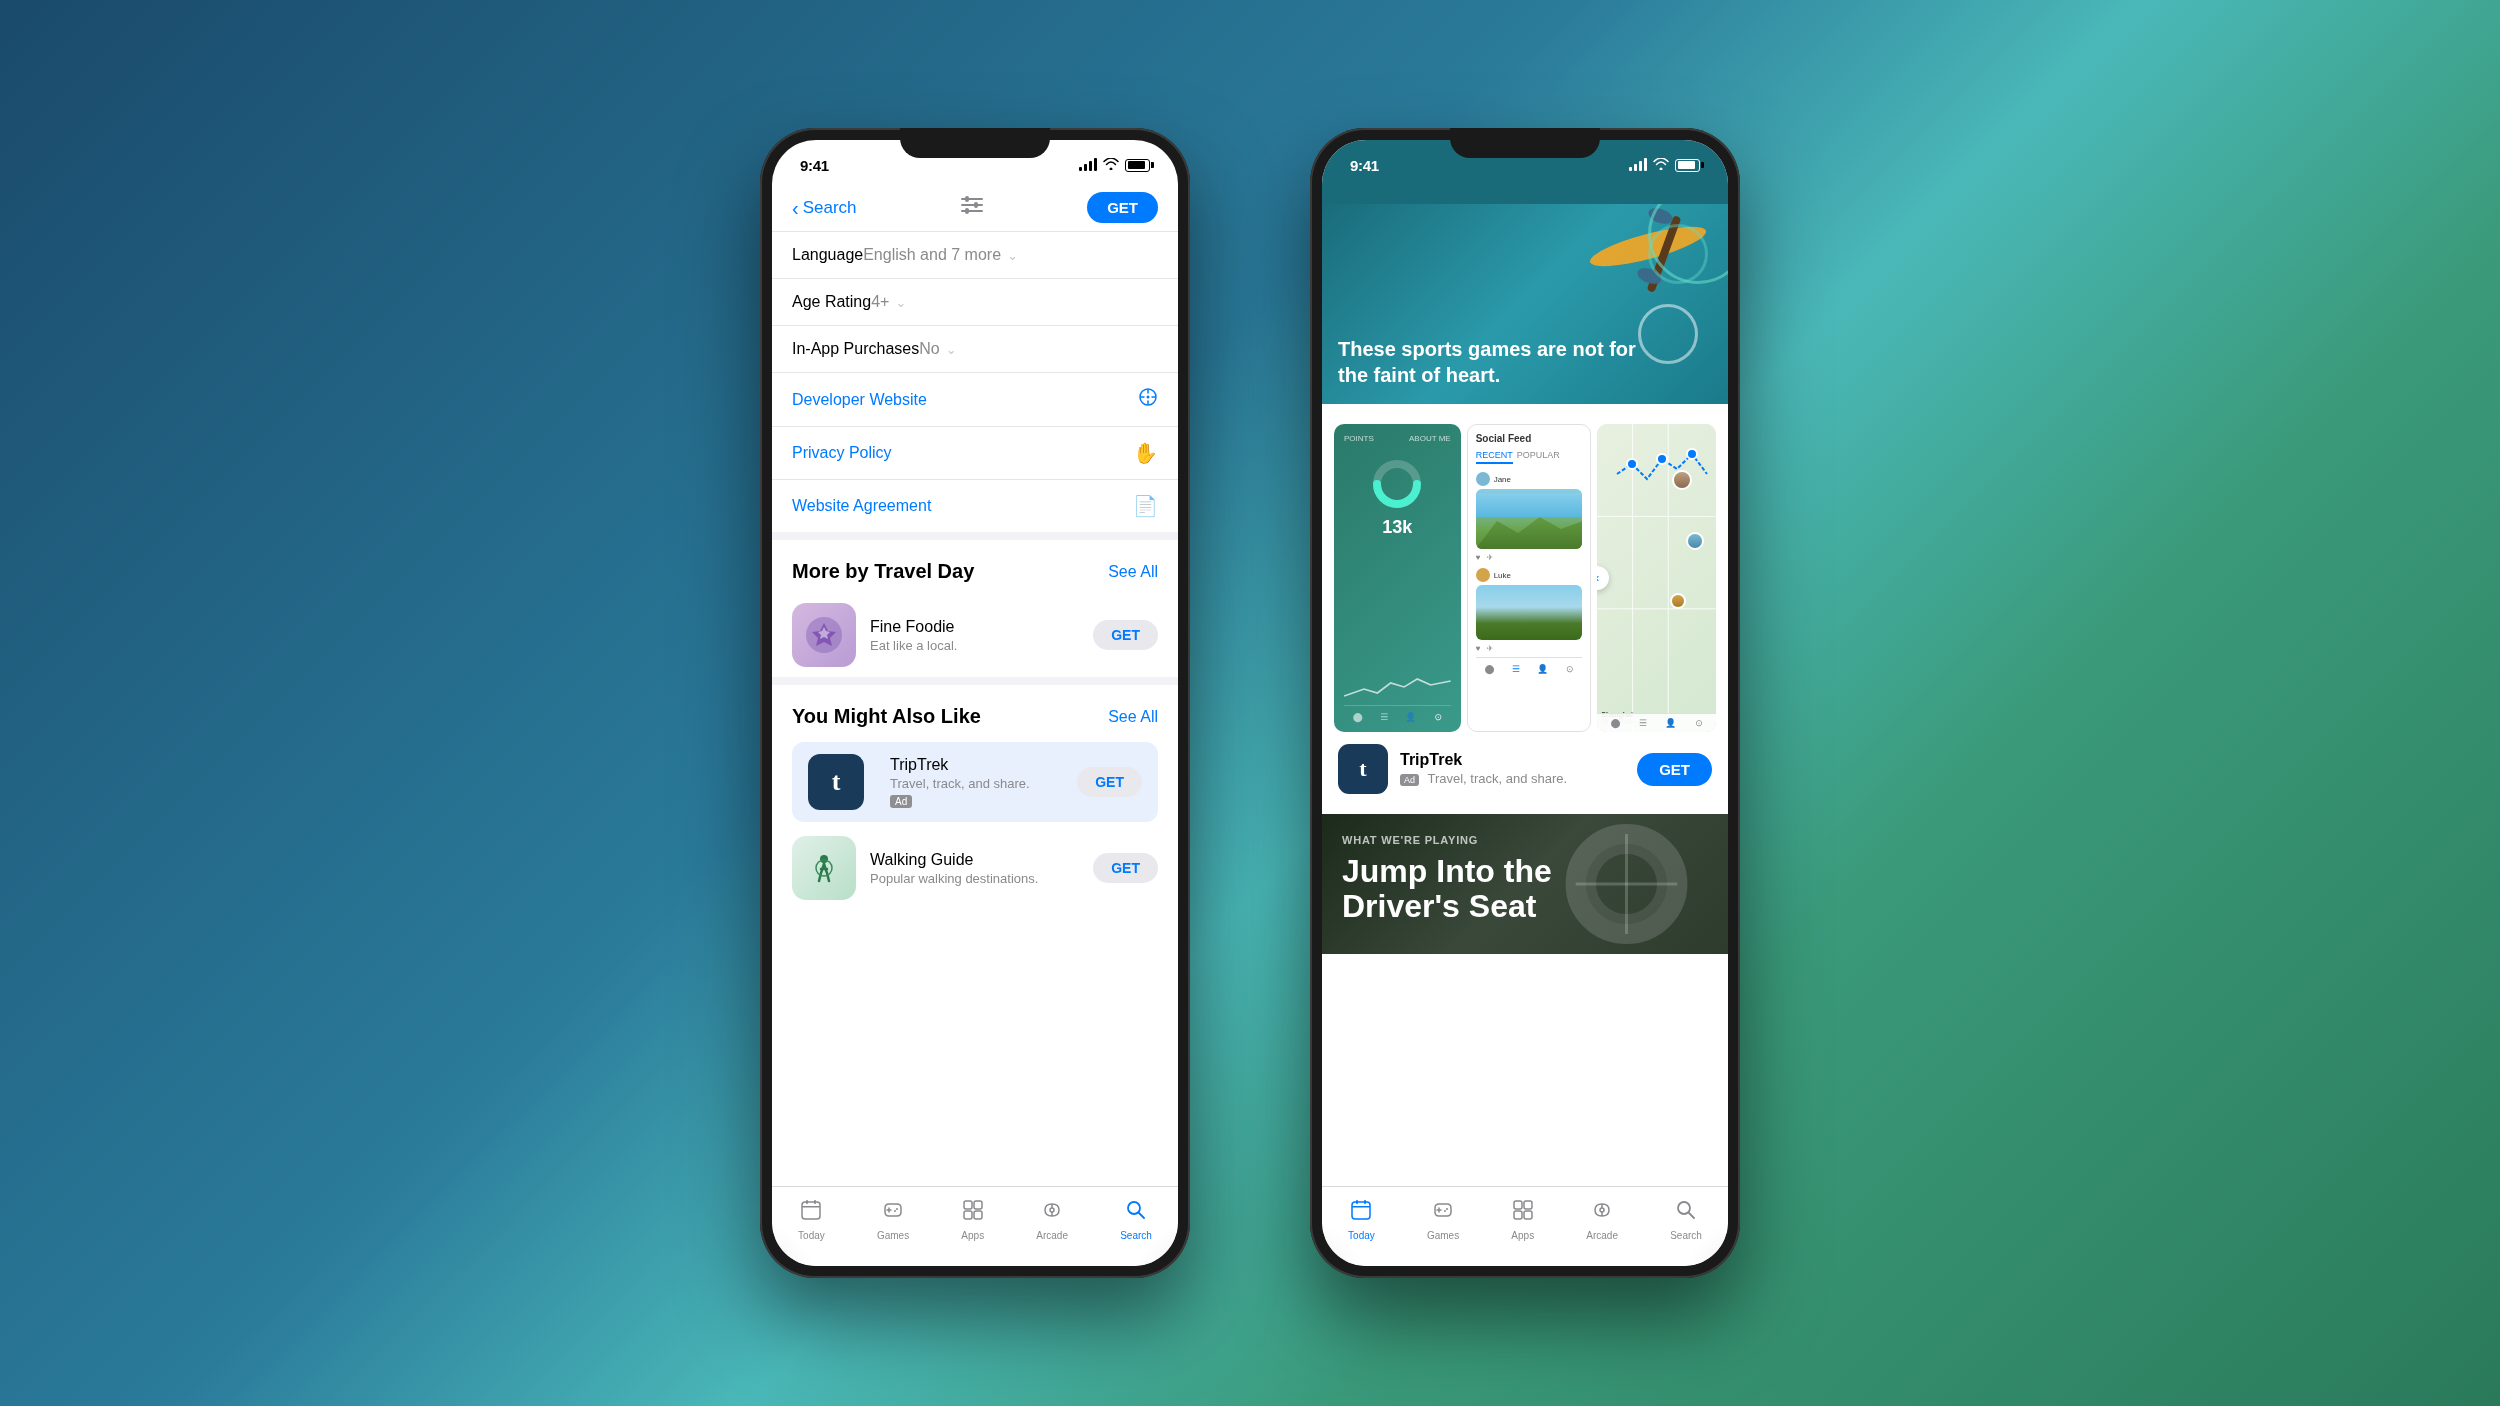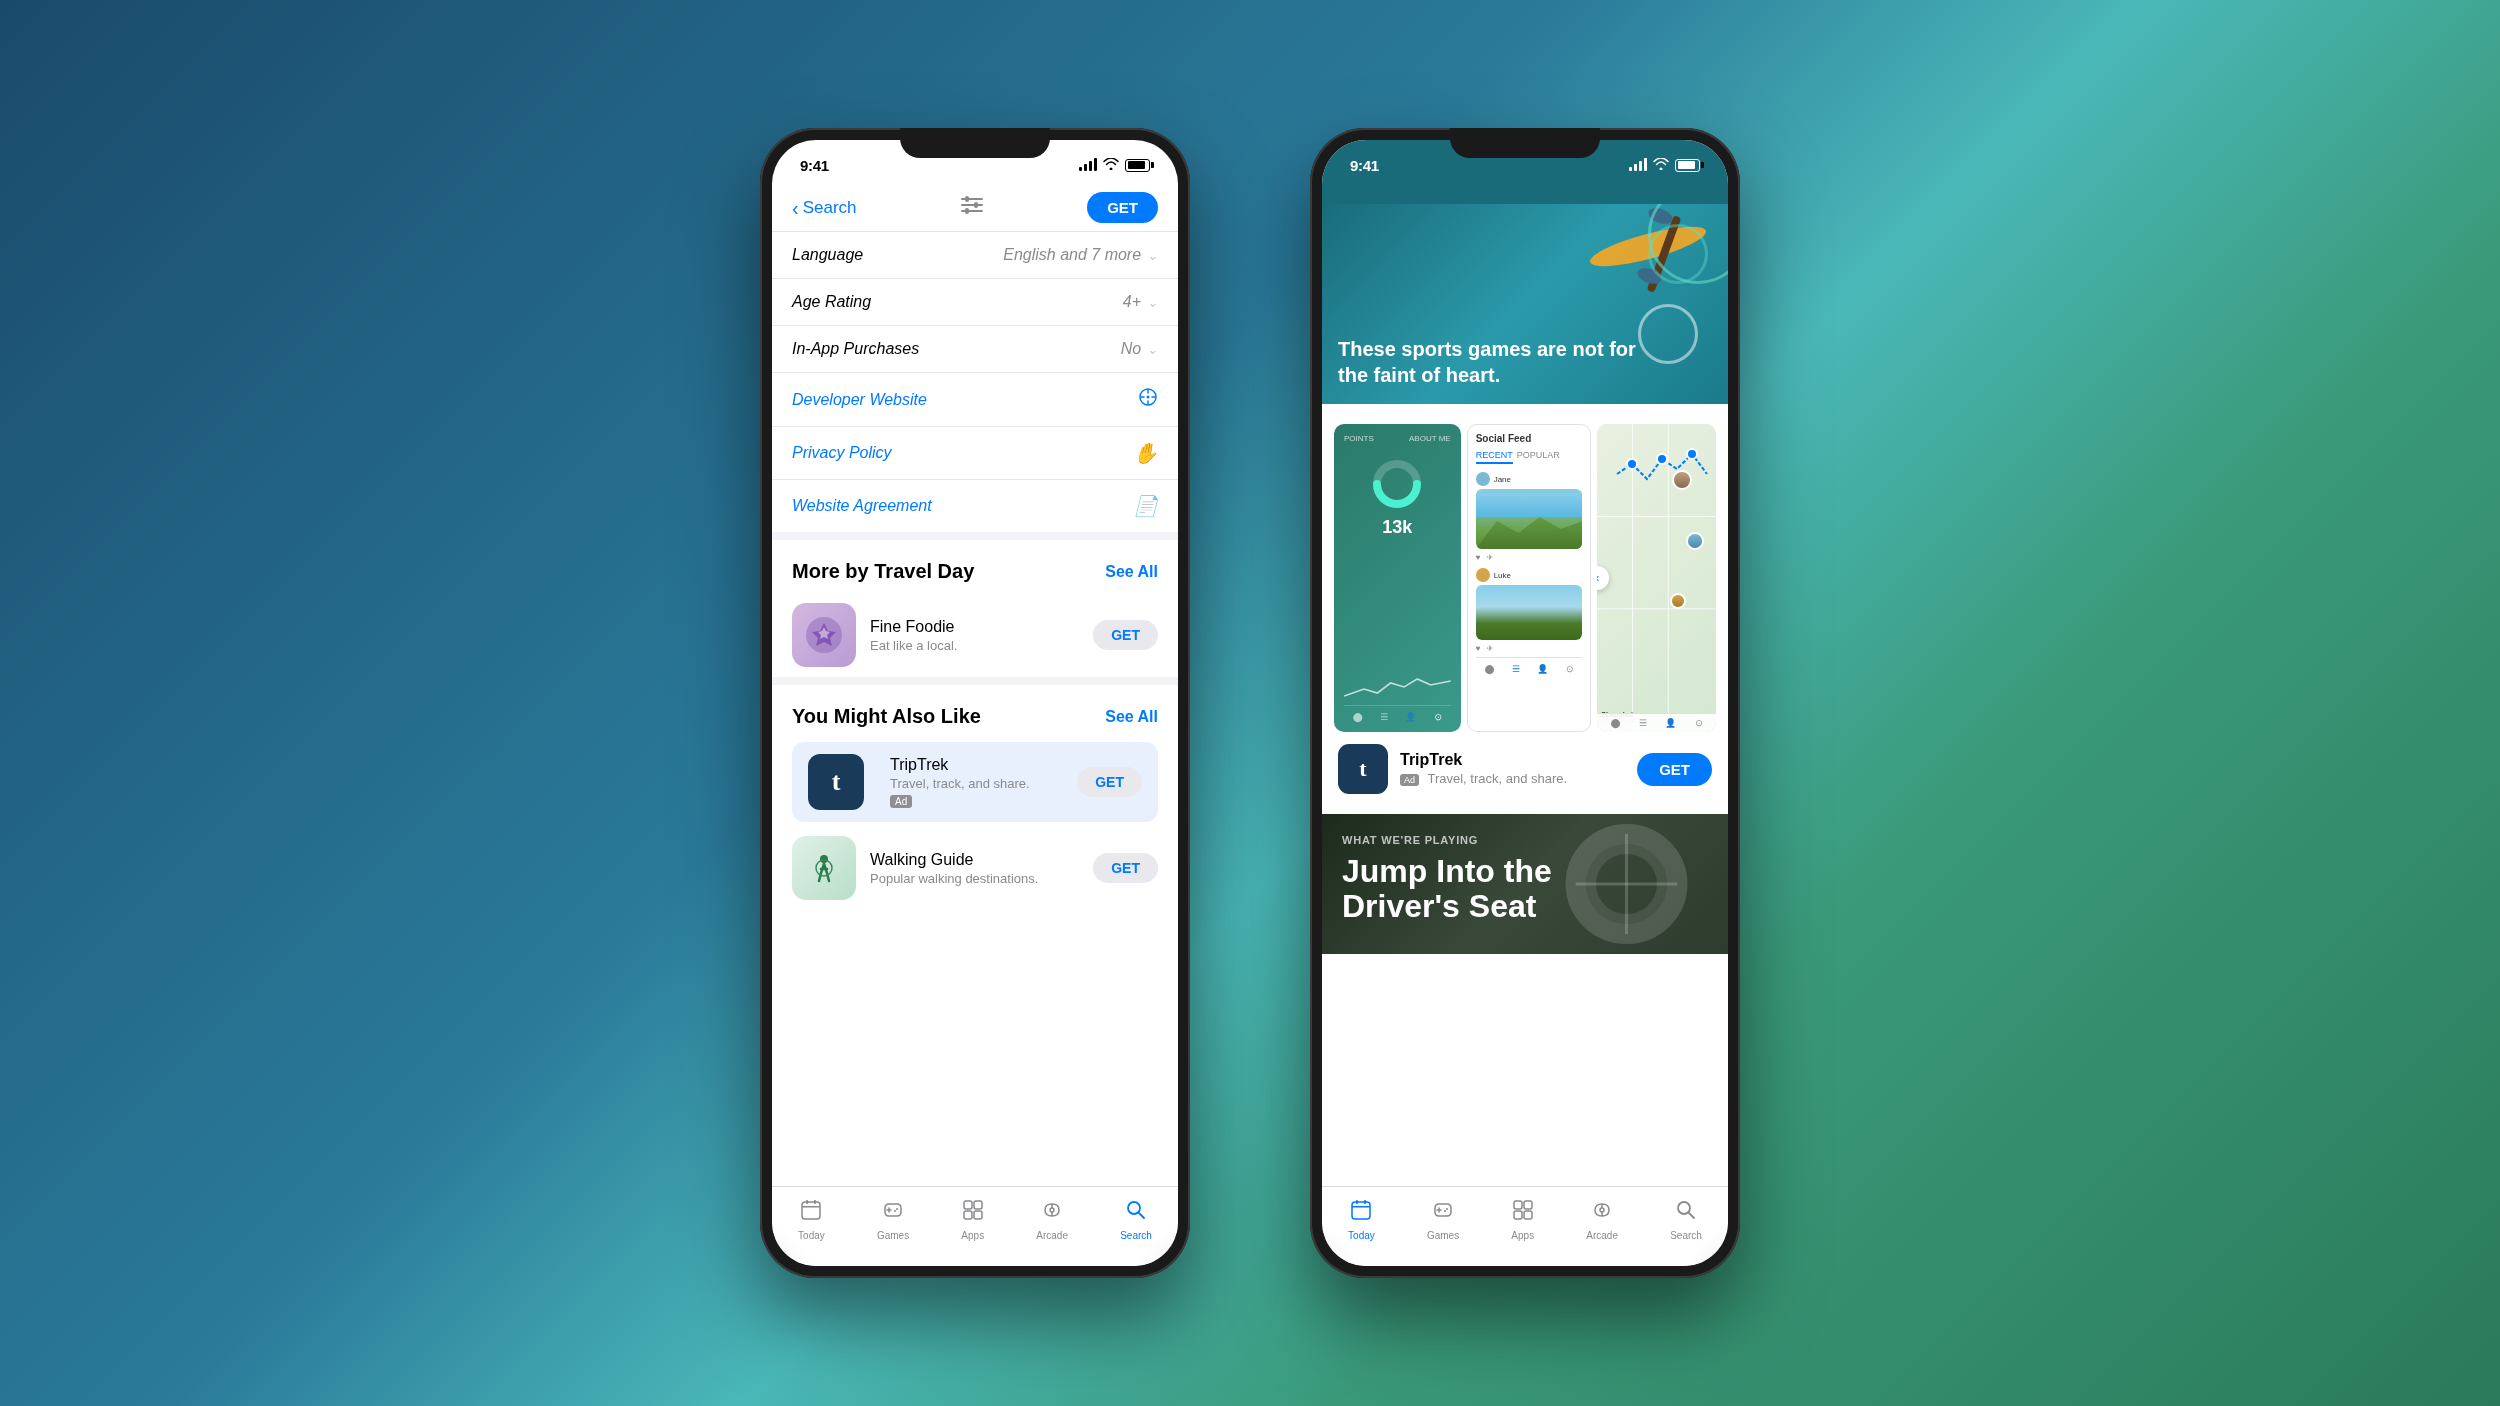--- a/index.html
+++ b/index.html
@@ -168,26 +168,24 @@
 
     
     .info-list {
       background: #fff;
       margin: 0;
       border-radius: 0;
     }
 
     .info-row {
       display: flex;
-      justify-content: space-between;
       align-items: center;
       padding: 14px 20px;
       border-bottom: 0.5px solid #e5e5ea;
       background: #fff;
-      font-style: italic;
     }
 
     .info-row:last-child {
       border-bottom: none;
     }
 
     .info-label {
       font-size: 16px;
       color: #000;
       font-weight: 400;
@@ -225,21 +223,21 @@
 
     .section-title {
       font-size: 20px;
       font-weight: 700;
       color: #000;
     }
 
     .see-all {
       font-size: 16px;
       color: #007AFF;
-      font-weight: 700;
+      font-weight: 400;
     }
 
     .app-row {
       display: flex;
       align-items: center;
       padding: 10px 20px;
       background: #fff;
       gap: 14px;
     }
 

